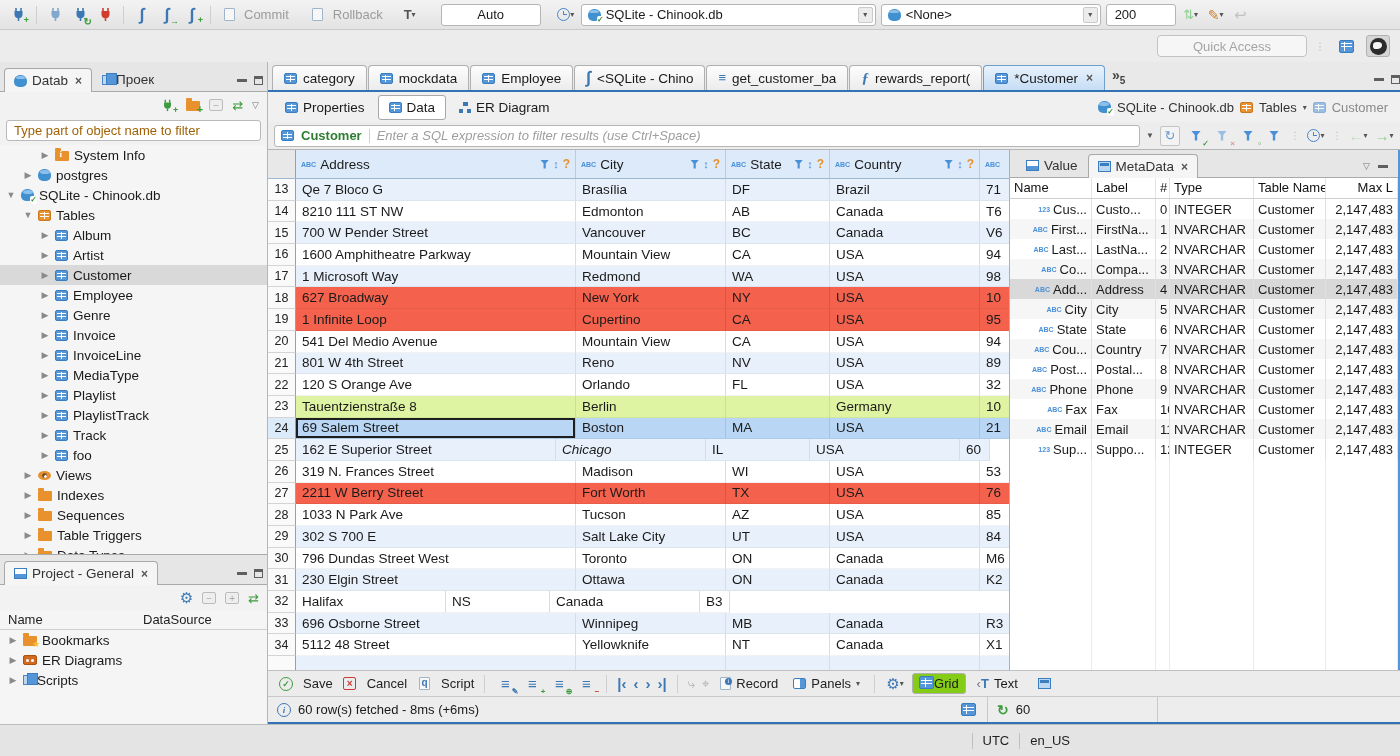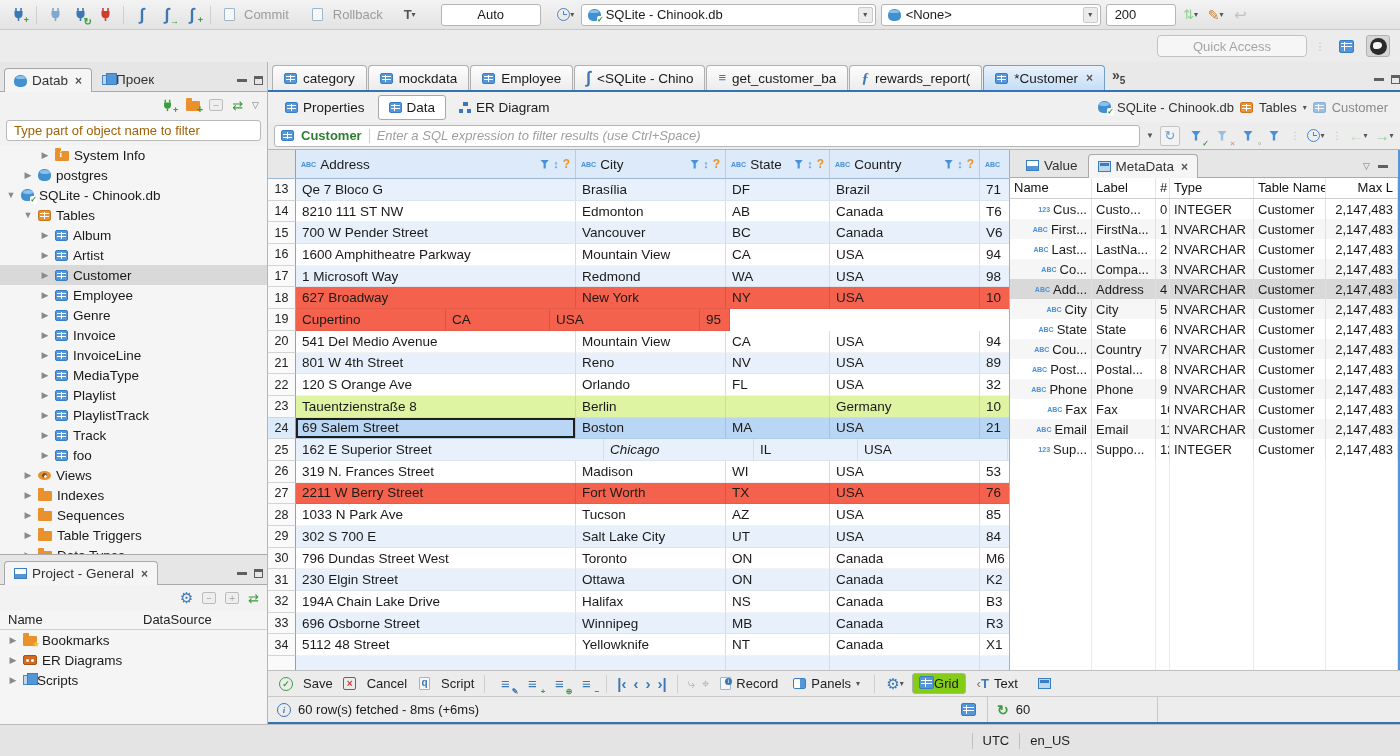--- a/index.html
+++ b/index.html
@@ -665,20 +665,21 @@
             <div class="grow bg-red">
               <div class="gnum">18</div>
               <div class="gcell" style="width: 280px; flex: 0 0 auto;">627 Broadway</div>
               <div class="gcell" style="width: 150px; flex: 0 0 auto;">New York</div>
               <div class="gcell" style="width: 104px; flex: 0 0 auto;">NY</div>
               <div class="gcell" style="width: 150px; flex: 0 0 auto;">USA</div>
               <div class="gcell" style="width: 30px; flex: 0 0 auto;">10</div>
             </div>
             <div class="grow bg-red">
               <div class="gnum">19</div>
+              <div class="gcell" style="width: 280px; flex: 0 0 auto;">1 Infinite Loop</div>
               <div class="gcell" style="width: 150px; flex: 0 0 auto;">Cupertino</div>
               <div class="gcell" style="width: 104px; flex: 0 0 auto;">CA</div>
               <div class="gcell" style="width: 150px; flex: 0 0 auto;">USA</div>
               <div class="gcell" style="width: 30px; flex: 0 0 auto;">95</div>
             </div>
             <div class="grow bg-white">
               <div class="gnum">20</div>
               <div class="gcell" style="width: 280px; flex: 0 0 auto;">541 Del Medio Avenue</div>
               <div class="gcell" style="width: 150px; flex: 0 0 auto;">Mountain View</div>
               <div class="gcell" style="width: 104px; flex: 0 0 auto;">CA</div>
@@ -712,21 +713,21 @@
             <div class="grow bg-sel">
               <div class="gnum" style="background: rgb(220, 235, 250);">24</div>
               <div class="gcell focus-cell" style="width: 280px; flex: 0 0 auto;">69 Salem Street</div>
               <div class="gcell" style="width: 150px; flex: 0 0 auto;">Boston</div>
               <div class="gcell" style="width: 104px; flex: 0 0 auto;">MA</div>
               <div class="gcell" style="width: 150px; flex: 0 0 auto;">USA</div>
               <div class="gcell" style="width: 30px; flex: 0 0 auto;">21</div>
             </div>
             <div class="grow bg-blue">
               <div class="gnum">25</div>
-              <div class="gcell" style="width: 308px; flex: 0 0 auto;">162 E Superior Street</div>
+              <div class="gcell" style="width: 260px; flex: 0 0 auto;">162 E Superior Street</div>
               <div class="gcell" style="width: 150px; flex: 0 0 auto; font-style: italic;">Chicago</div>
               <div class="gcell" style="width: 104px; flex: 0 0 auto;">IL</div>
               <div class="gcell" style="width: 150px; flex: 0 0 auto;">USA</div>
               <div class="gcell" style="width: 30px; flex: 0 0 auto;">60</div>
             </div>
             <div class="grow bg-white">
               <div class="gnum">26</div>
               <div class="gcell" style="width: 280px; flex: 0 0 auto;">319 N. Frances Street</div>
               <div class="gcell" style="width: 150px; flex: 0 0 auto;">Madison</div>
               <div class="gcell" style="width: 104px; flex: 0 0 auto;">WI</div>
@@ -768,21 +769,20 @@
             <div class="grow bg-blue">
               <div class="gnum">31</div>
               <div class="gcell" style="width: 280px; flex: 0 0 auto;">230 Elgin Street</div>
               <div class="gcell" style="width: 150px; flex: 0 0 auto;">Ottawa</div>
               <div class="gcell" style="width: 104px; flex: 0 0 auto;">ON</div>
               <div class="gcell" style="width: 150px; flex: 0 0 auto;">Canada</div>
               <div class="gcell" style="width: 30px; flex: 0 0 auto;">K2</div>
             </div>
             <div class="grow bg-white">
               <div class="gnum">32</div>
-              <div class="gcell" style="width: 280px; flex: 0 0 auto;">194A Chain Lake Drive</div>
               <div class="gcell" style="width: 150px; flex: 0 0 auto;">Halifax</div>
               <div class="gcell" style="width: 104px; flex: 0 0 auto;">NS</div>
               <div class="gcell" style="width: 150px; flex: 0 0 auto;">Canada</div>
               <div class="gcell" style="width: 30px; flex: 0 0 auto;">B3</div>
             </div>
             <div class="grow bg-blue">
               <div class="gnum">33</div>
               <div class="gcell" style="width: 280px; flex: 0 0 auto;">696 Osborne Street</div>
               <div class="gcell" style="width: 150px; flex: 0 0 auto;">Winnipeg</div>
               <div class="gcell" style="width: 104px; flex: 0 0 auto;">MB</div>

